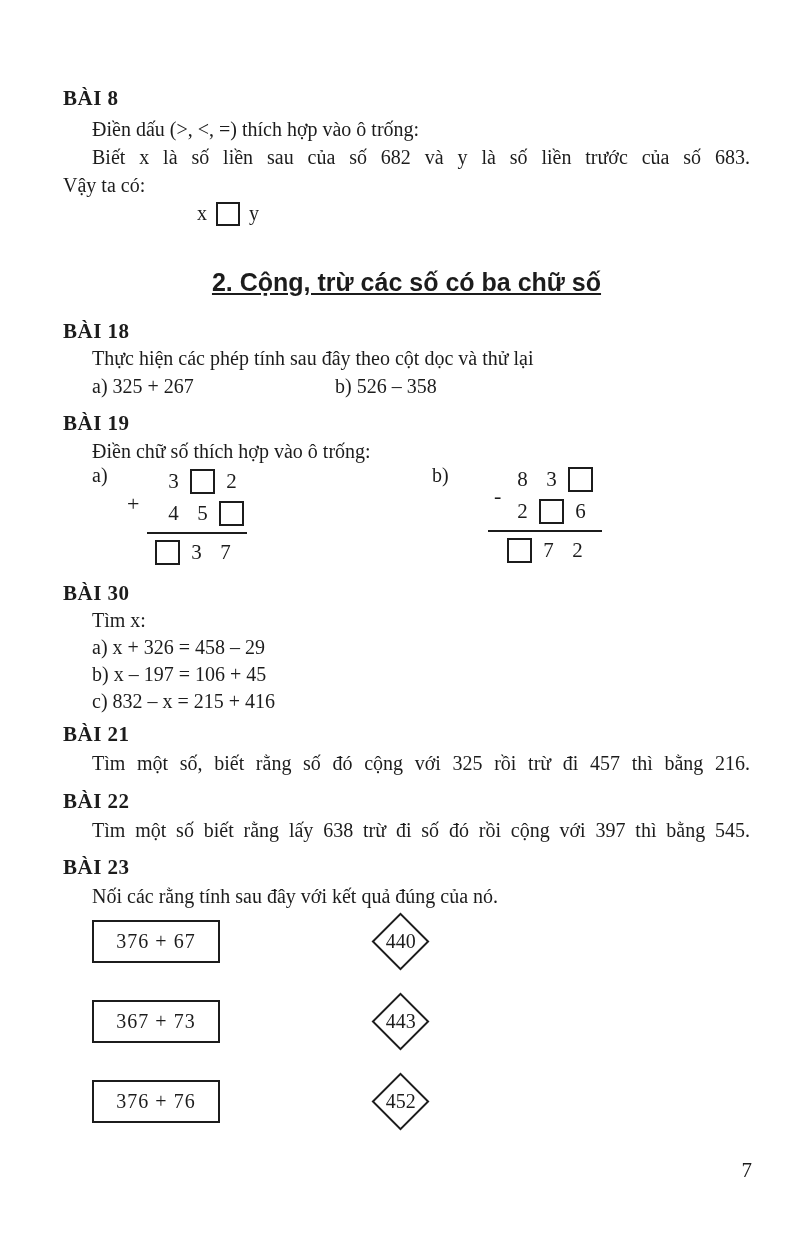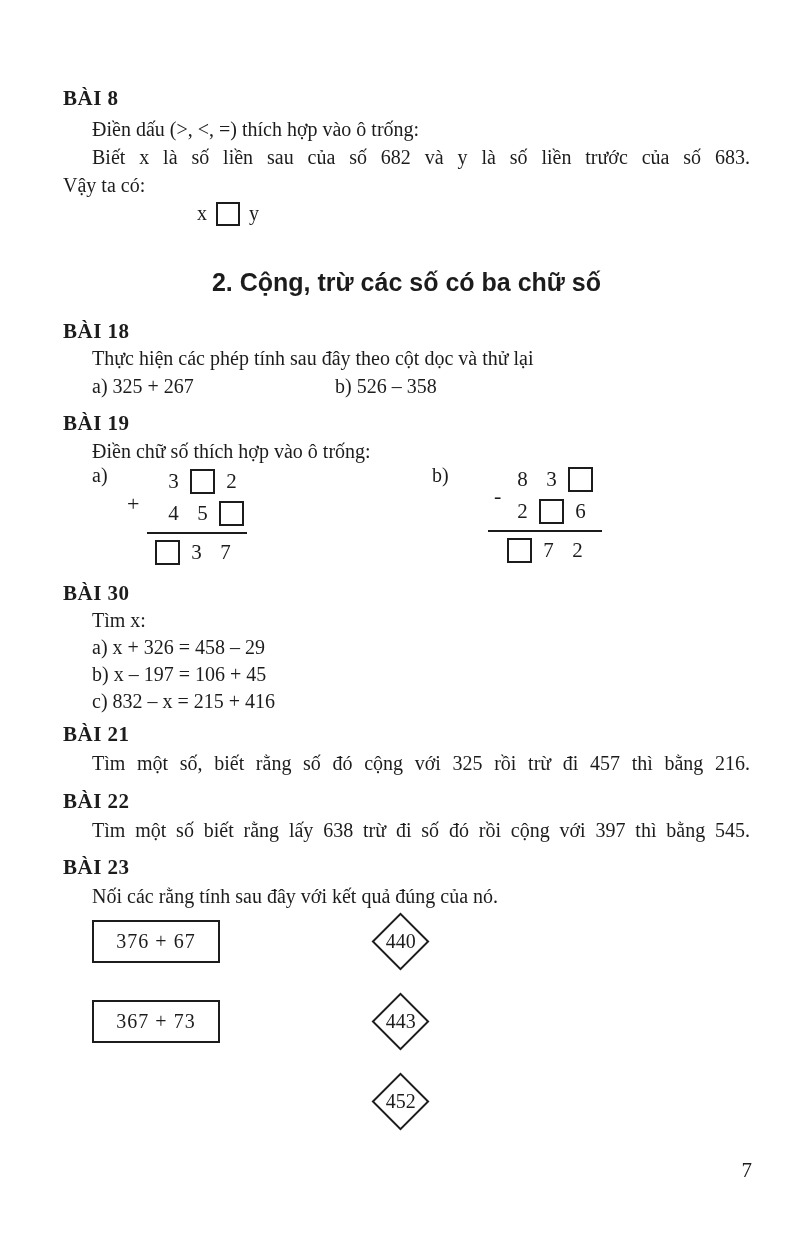--- a/index.html
+++ b/index.html
@@ -32,20 +32,21 @@
     text-align:justify;
     text-align-last:justify;
   }
   .section-title{
     margin-top:40px;
     text-align:center;
     font-family:"Liberation Sans", sans-serif;
     font-weight:700;
     font-size:25px;
     line-height:30px;
+    text-decoration:underline;
   }
   
   .compare-row{
     margin-top:3px;
     margin-left:134px;
     height:27px;
     display:flex;
     align-items:center;
     gap:9px;
   }
@@ -271,20 +272,23 @@
       <div class="expr-rect">
         <span>367 + 73</span>
       </div>
       <div class="diamond-holder">
         <div class="diamond">
           <span class="diamond-label">443</span>
         </div>
       </div>
     </div>
     <div class="match-row">
+      <div class="expr-rect">
+        <span>376 + 76</span>
+      </div>
       <div class="diamond-holder">
         <div class="diamond">
           <span class="diamond-label">452</span>
         </div>
       </div>
     </div>
   </div>
 
   <div class="page-number">7</div>
 

